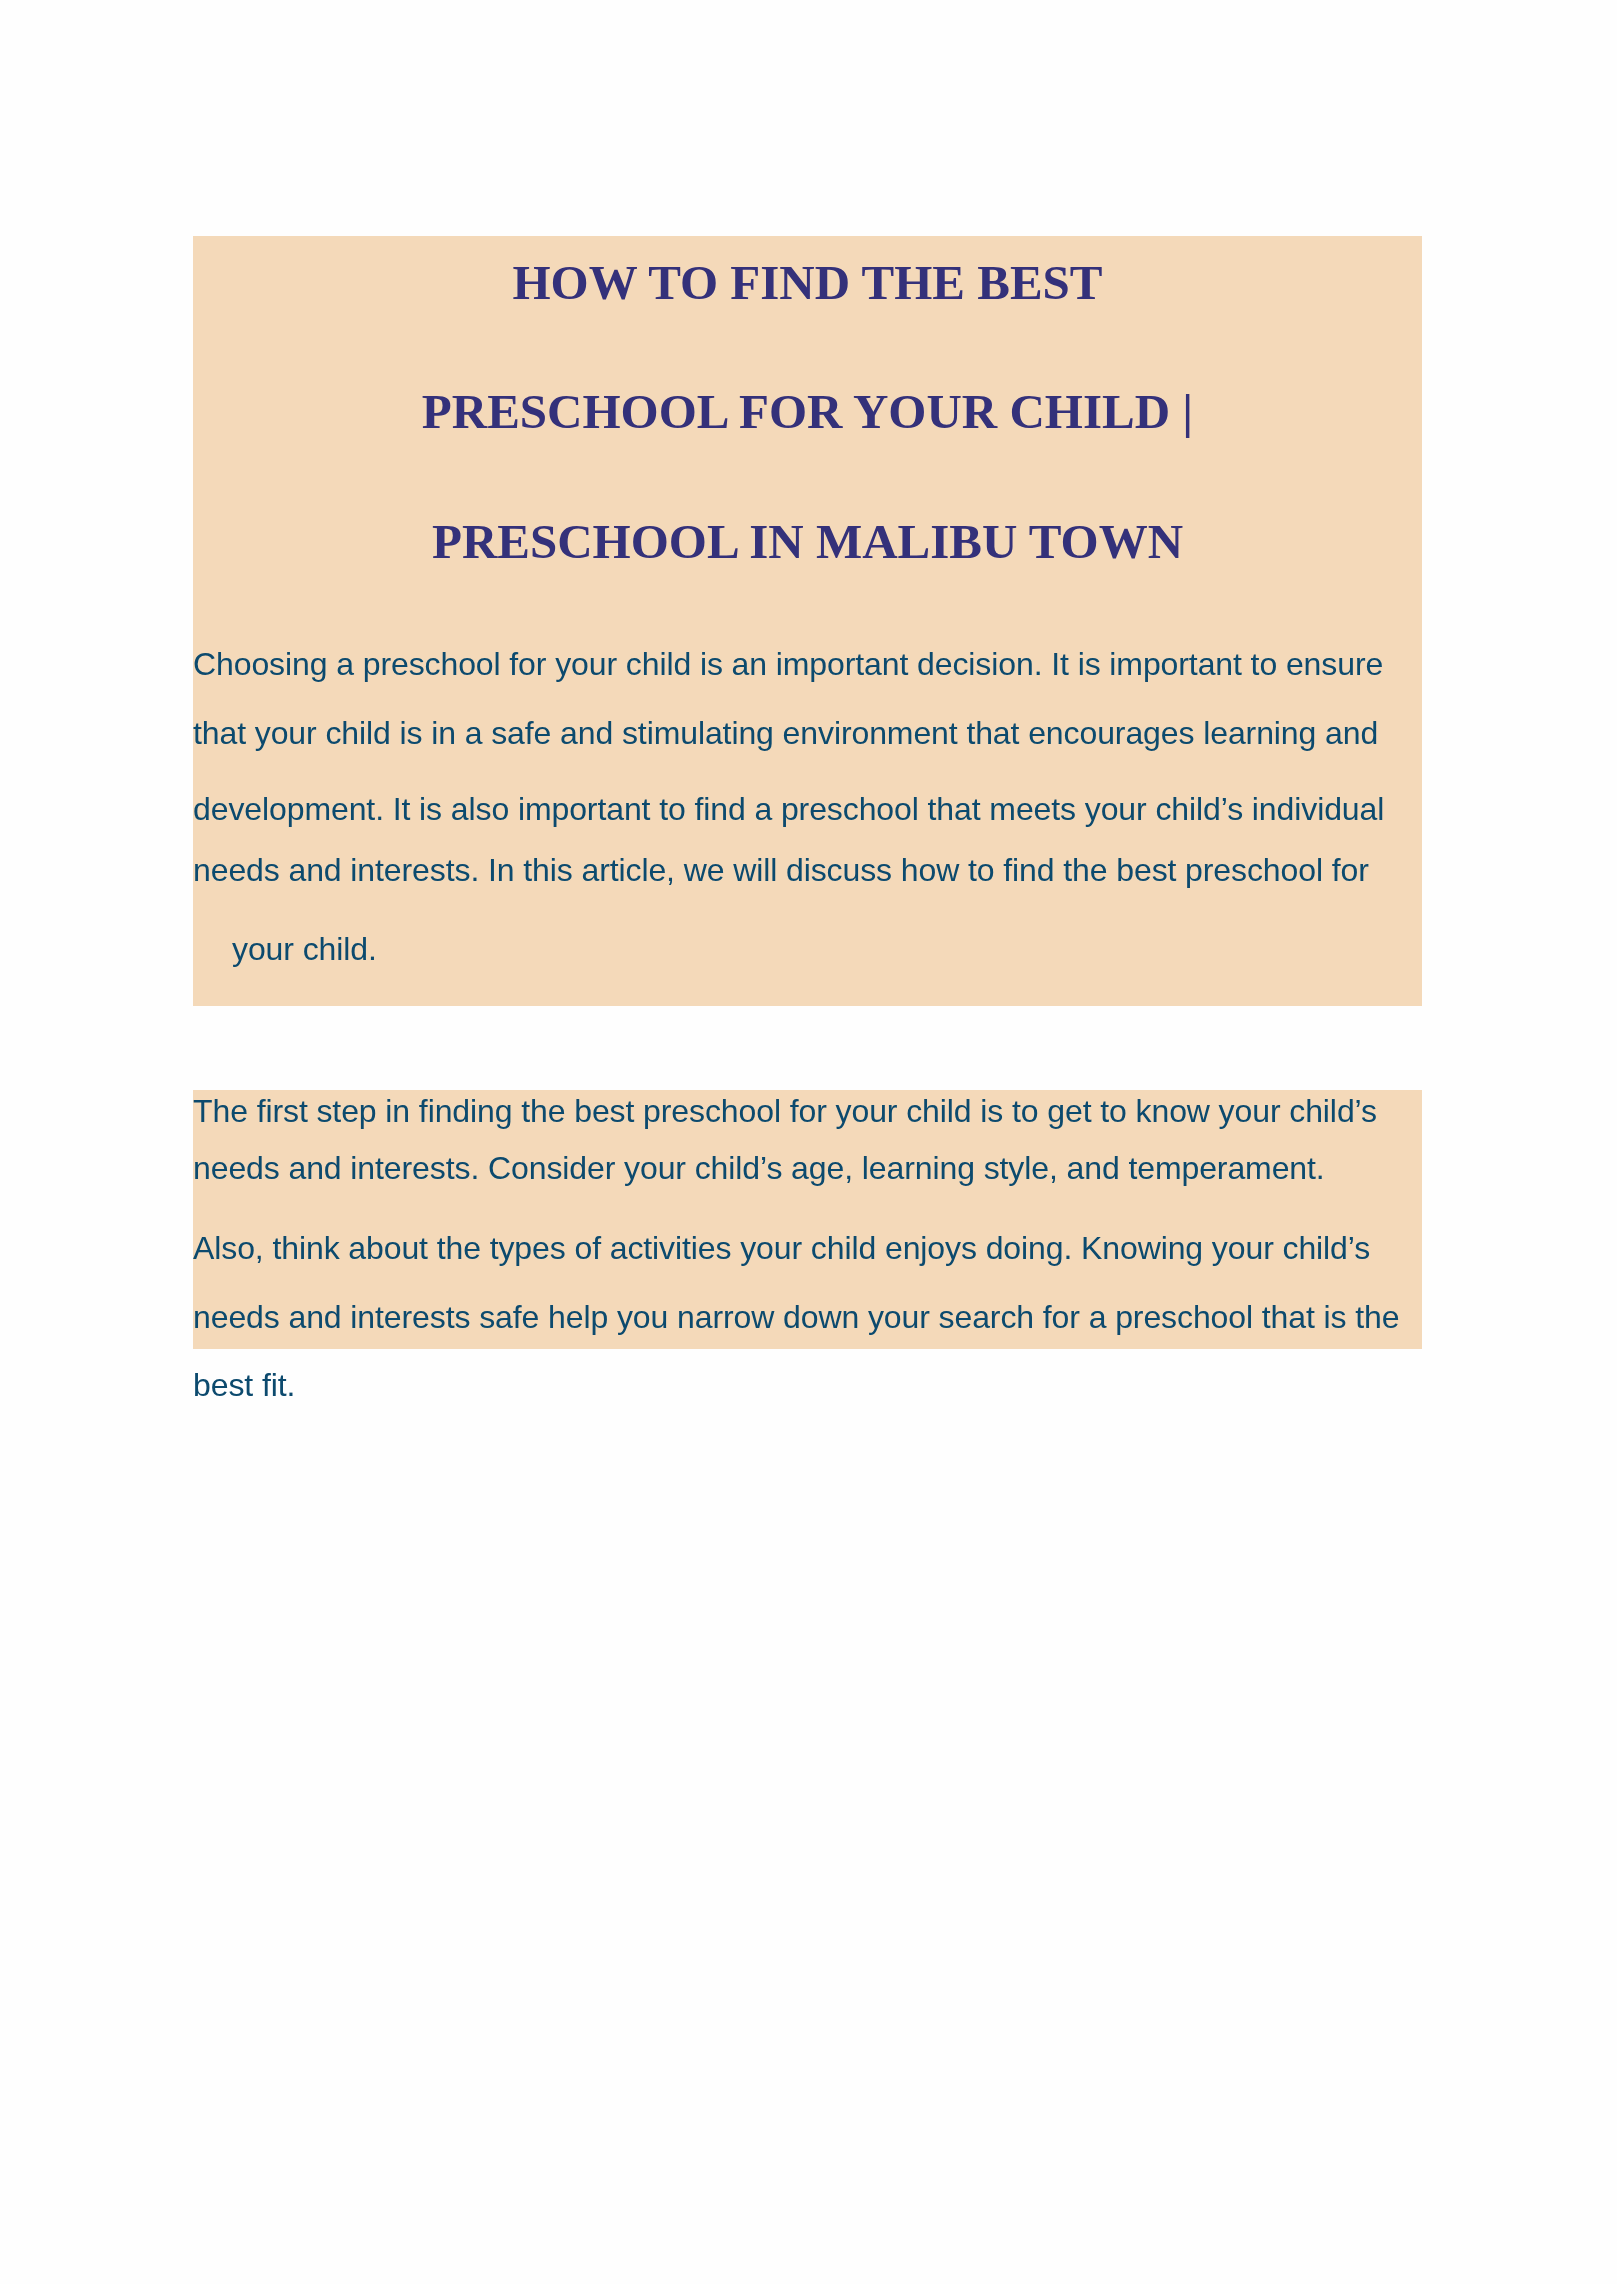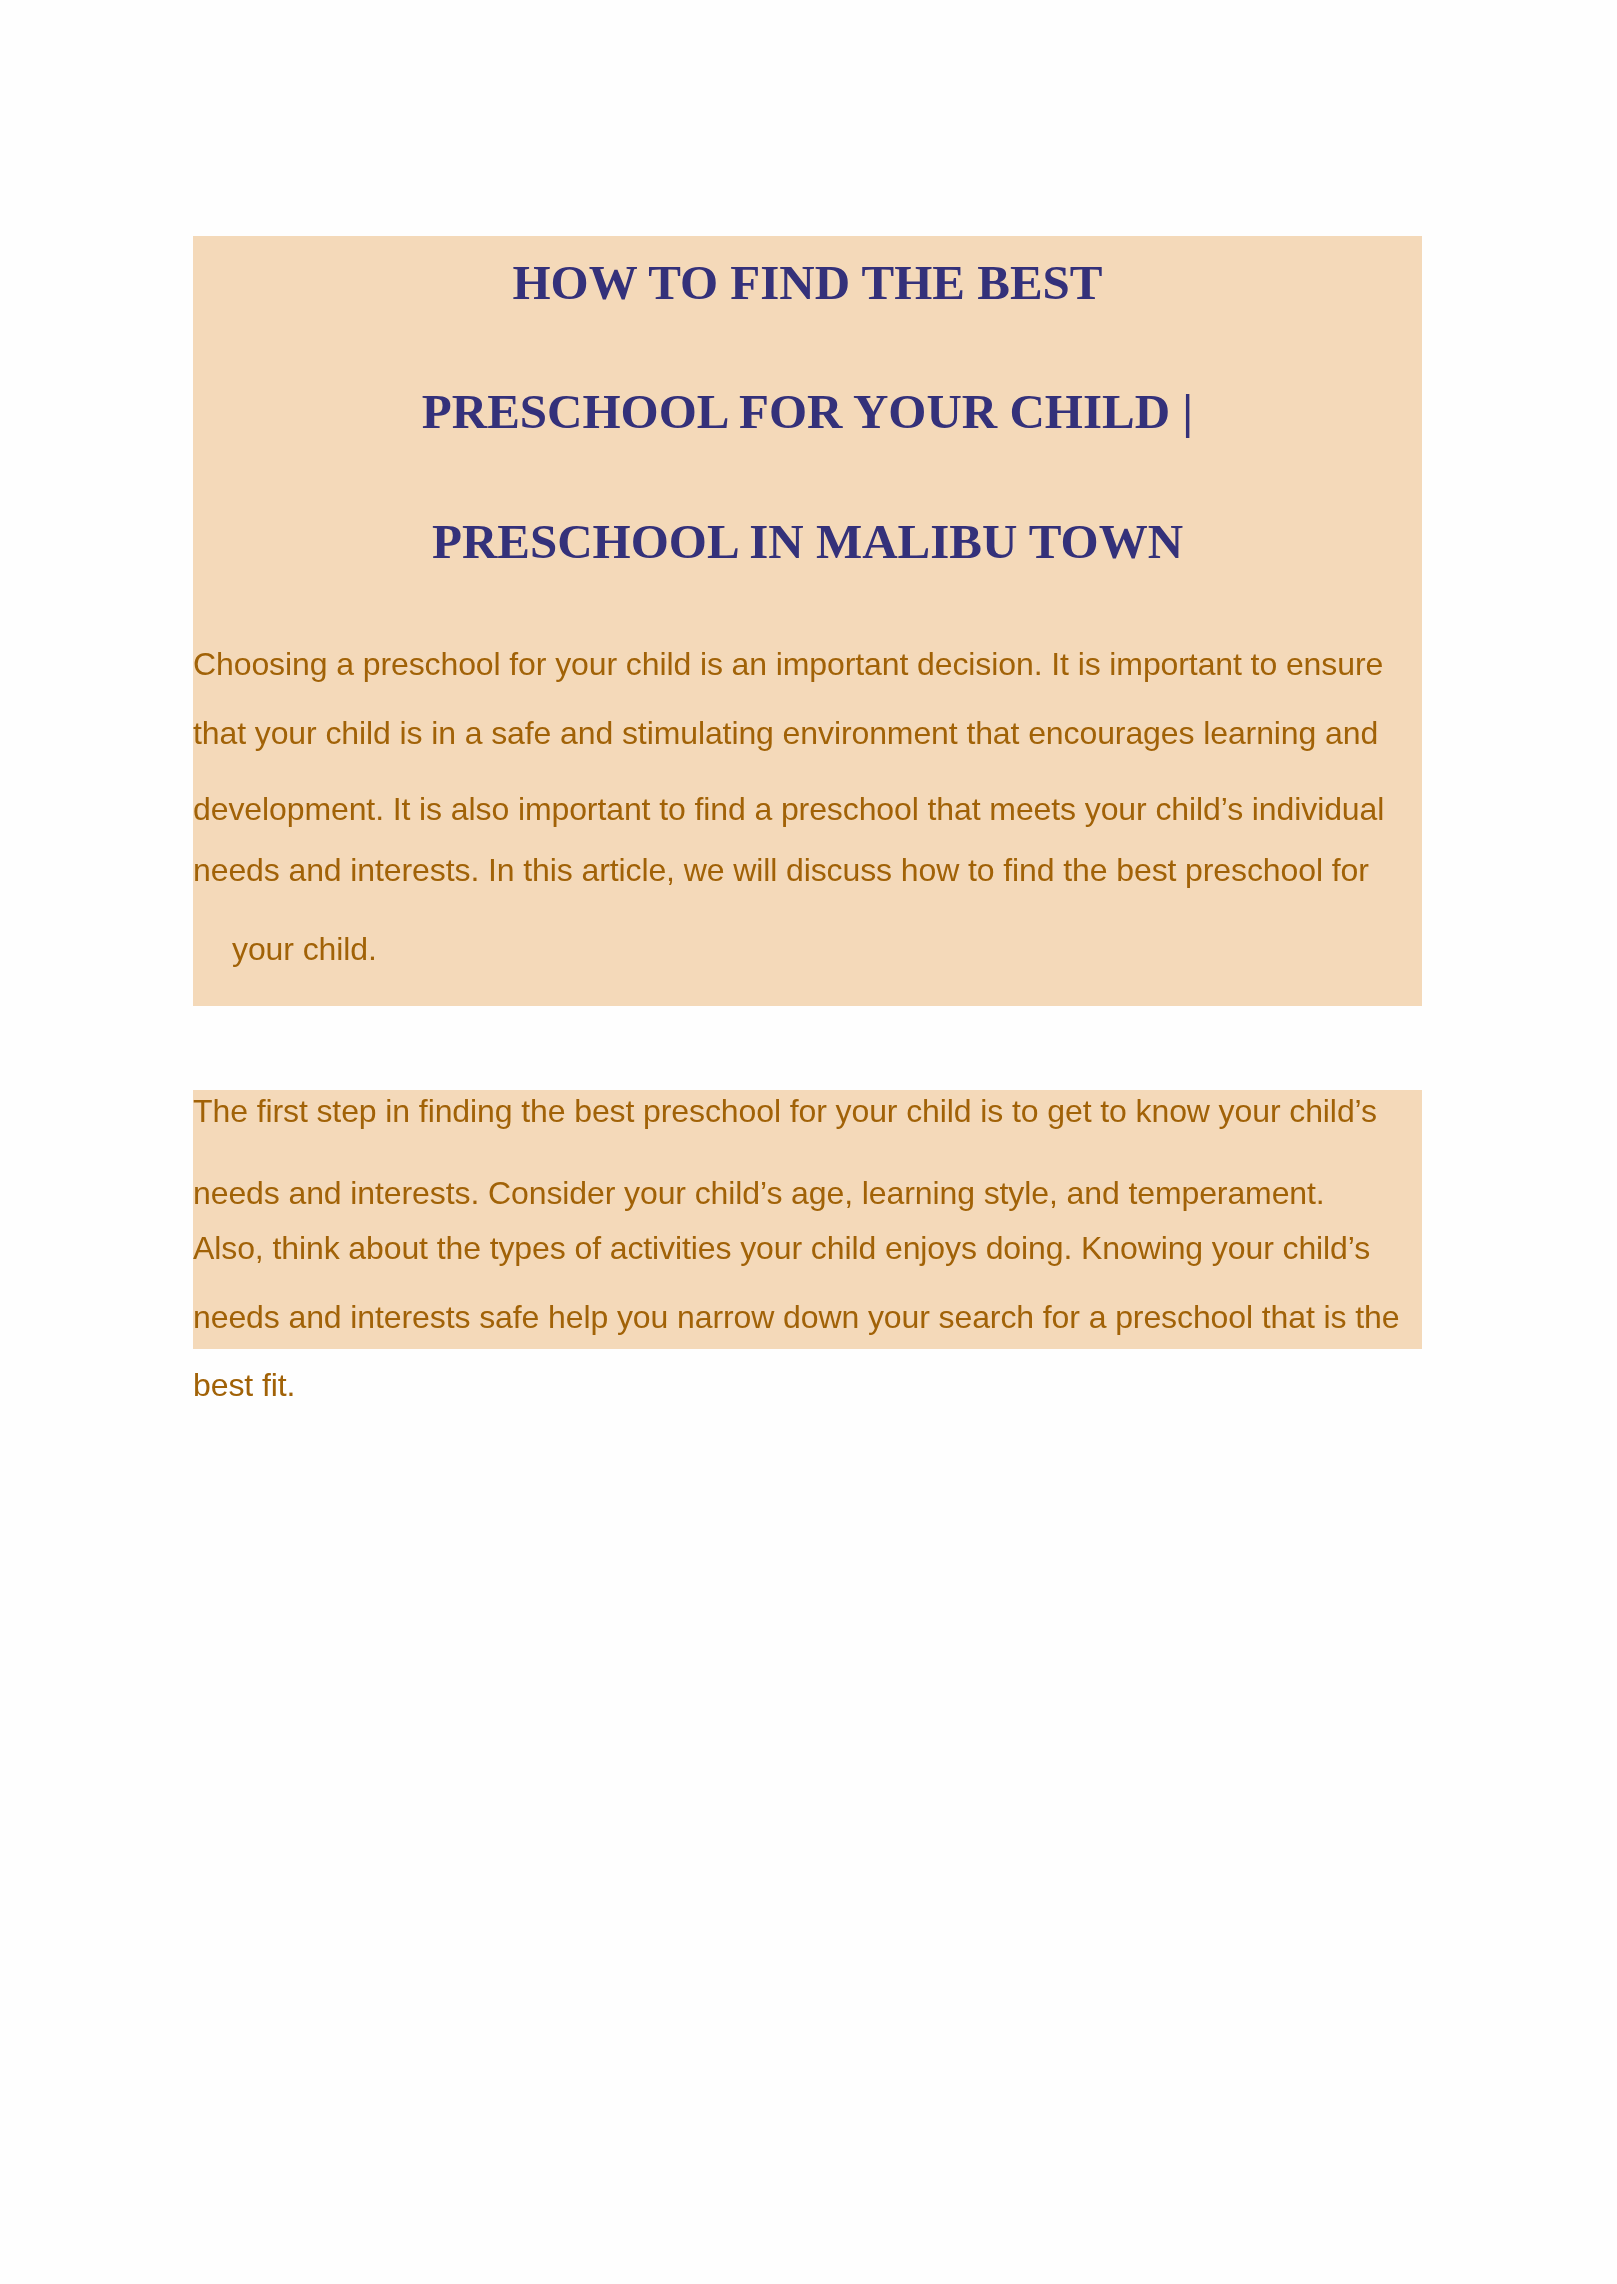--- a/index.html
+++ b/index.html
@@ -52,33 +52,33 @@
     .title-line.l0 { top: 10px; }
     .title-line.l1 { top: 139px; }
     .title-line.l2 { top: 269px; }
 
     .body-line {
       position: absolute;
       left: 0;
       font-family: "Liberation Sans", "DejaVu Sans", sans-serif;
       font-size: 32px;
       line-height: 32px;
-      color: #a16207;
+      color: #0c4a6e;
       white-space: nowrap;
       letter-spacing: -0.1px;
     }
     
     .p1 .b0 { top: 412px; }
     .p1 .b1 { top: 481px; }
     .p1 .b2 { top: 549px; margin-top: 8px; }
     .p1 .b3 { top: 618px; }
     .p1 .b4 { top: 697px; padding-left: 39px; }
     
     .p2 .b0 { top: 4.6px; }
-    .p2 .b1 { top: 87px; }
+    .p2 .b1 { top: 62px; }
     .p2 .b2 { top: 142px; }
     .p2 .b3 { top: 211px; }
     .p2 .b4 { top: 279px; }
   </style>
 </head>
 <body>
 
 <div class="page">
 
   <div class="panel panel-1 p1">

